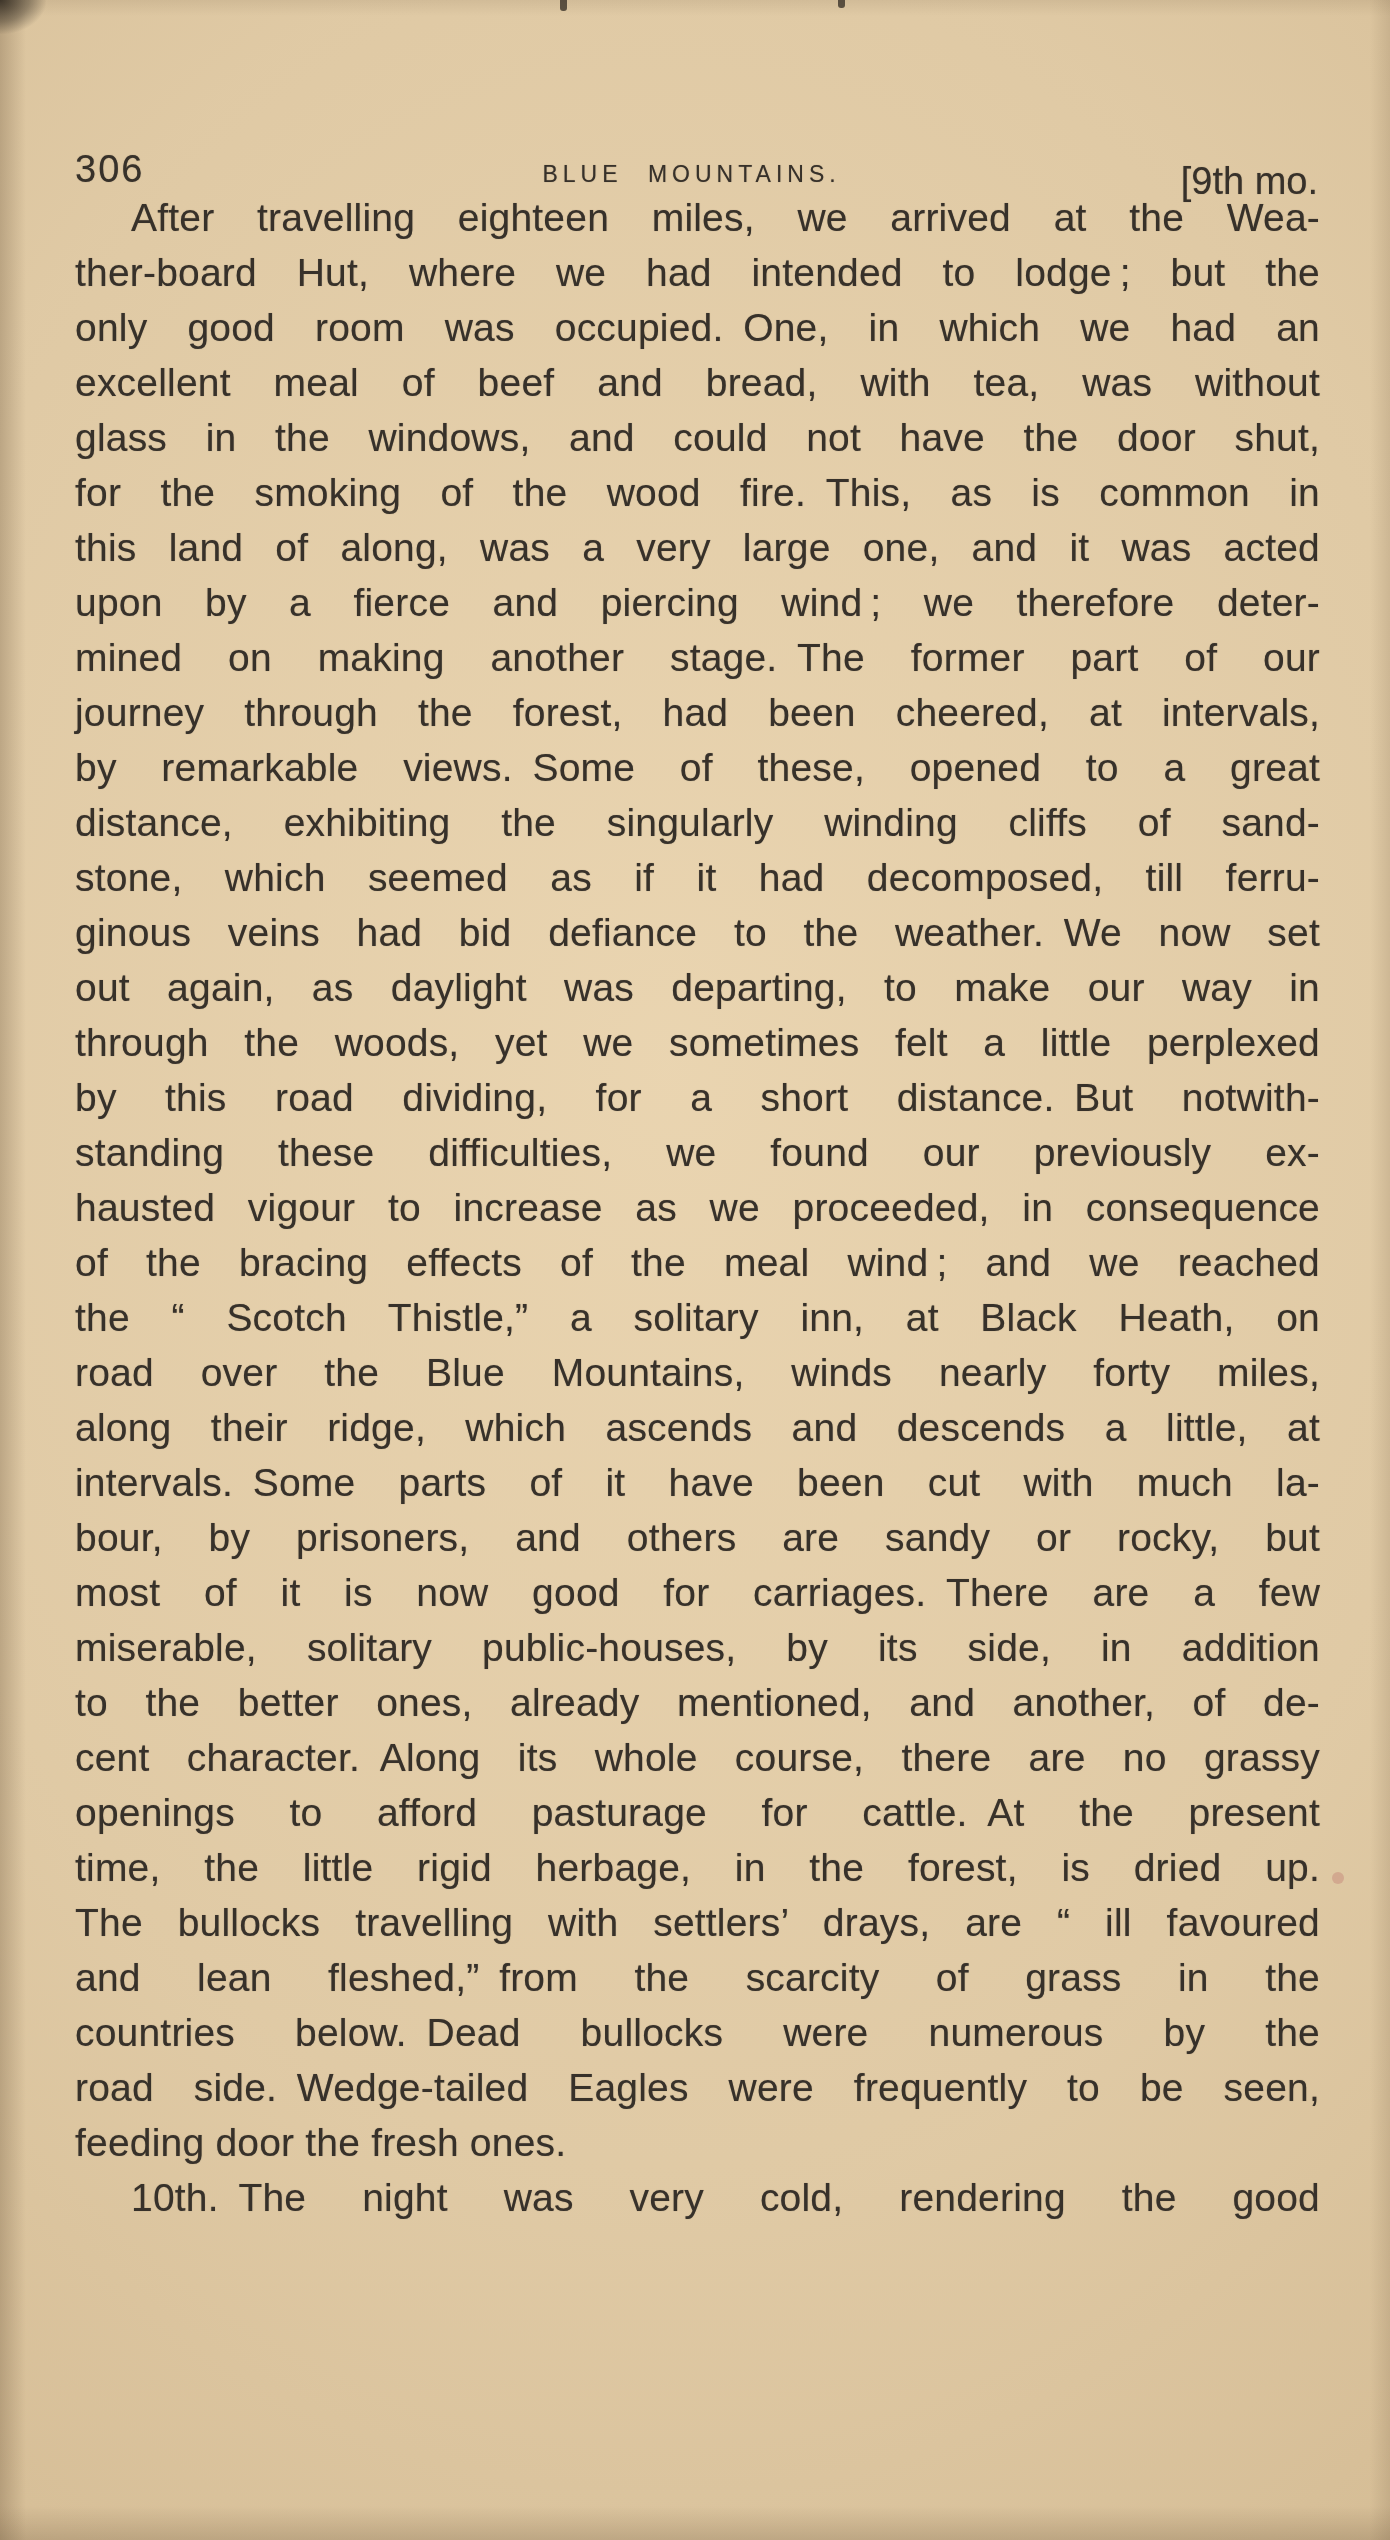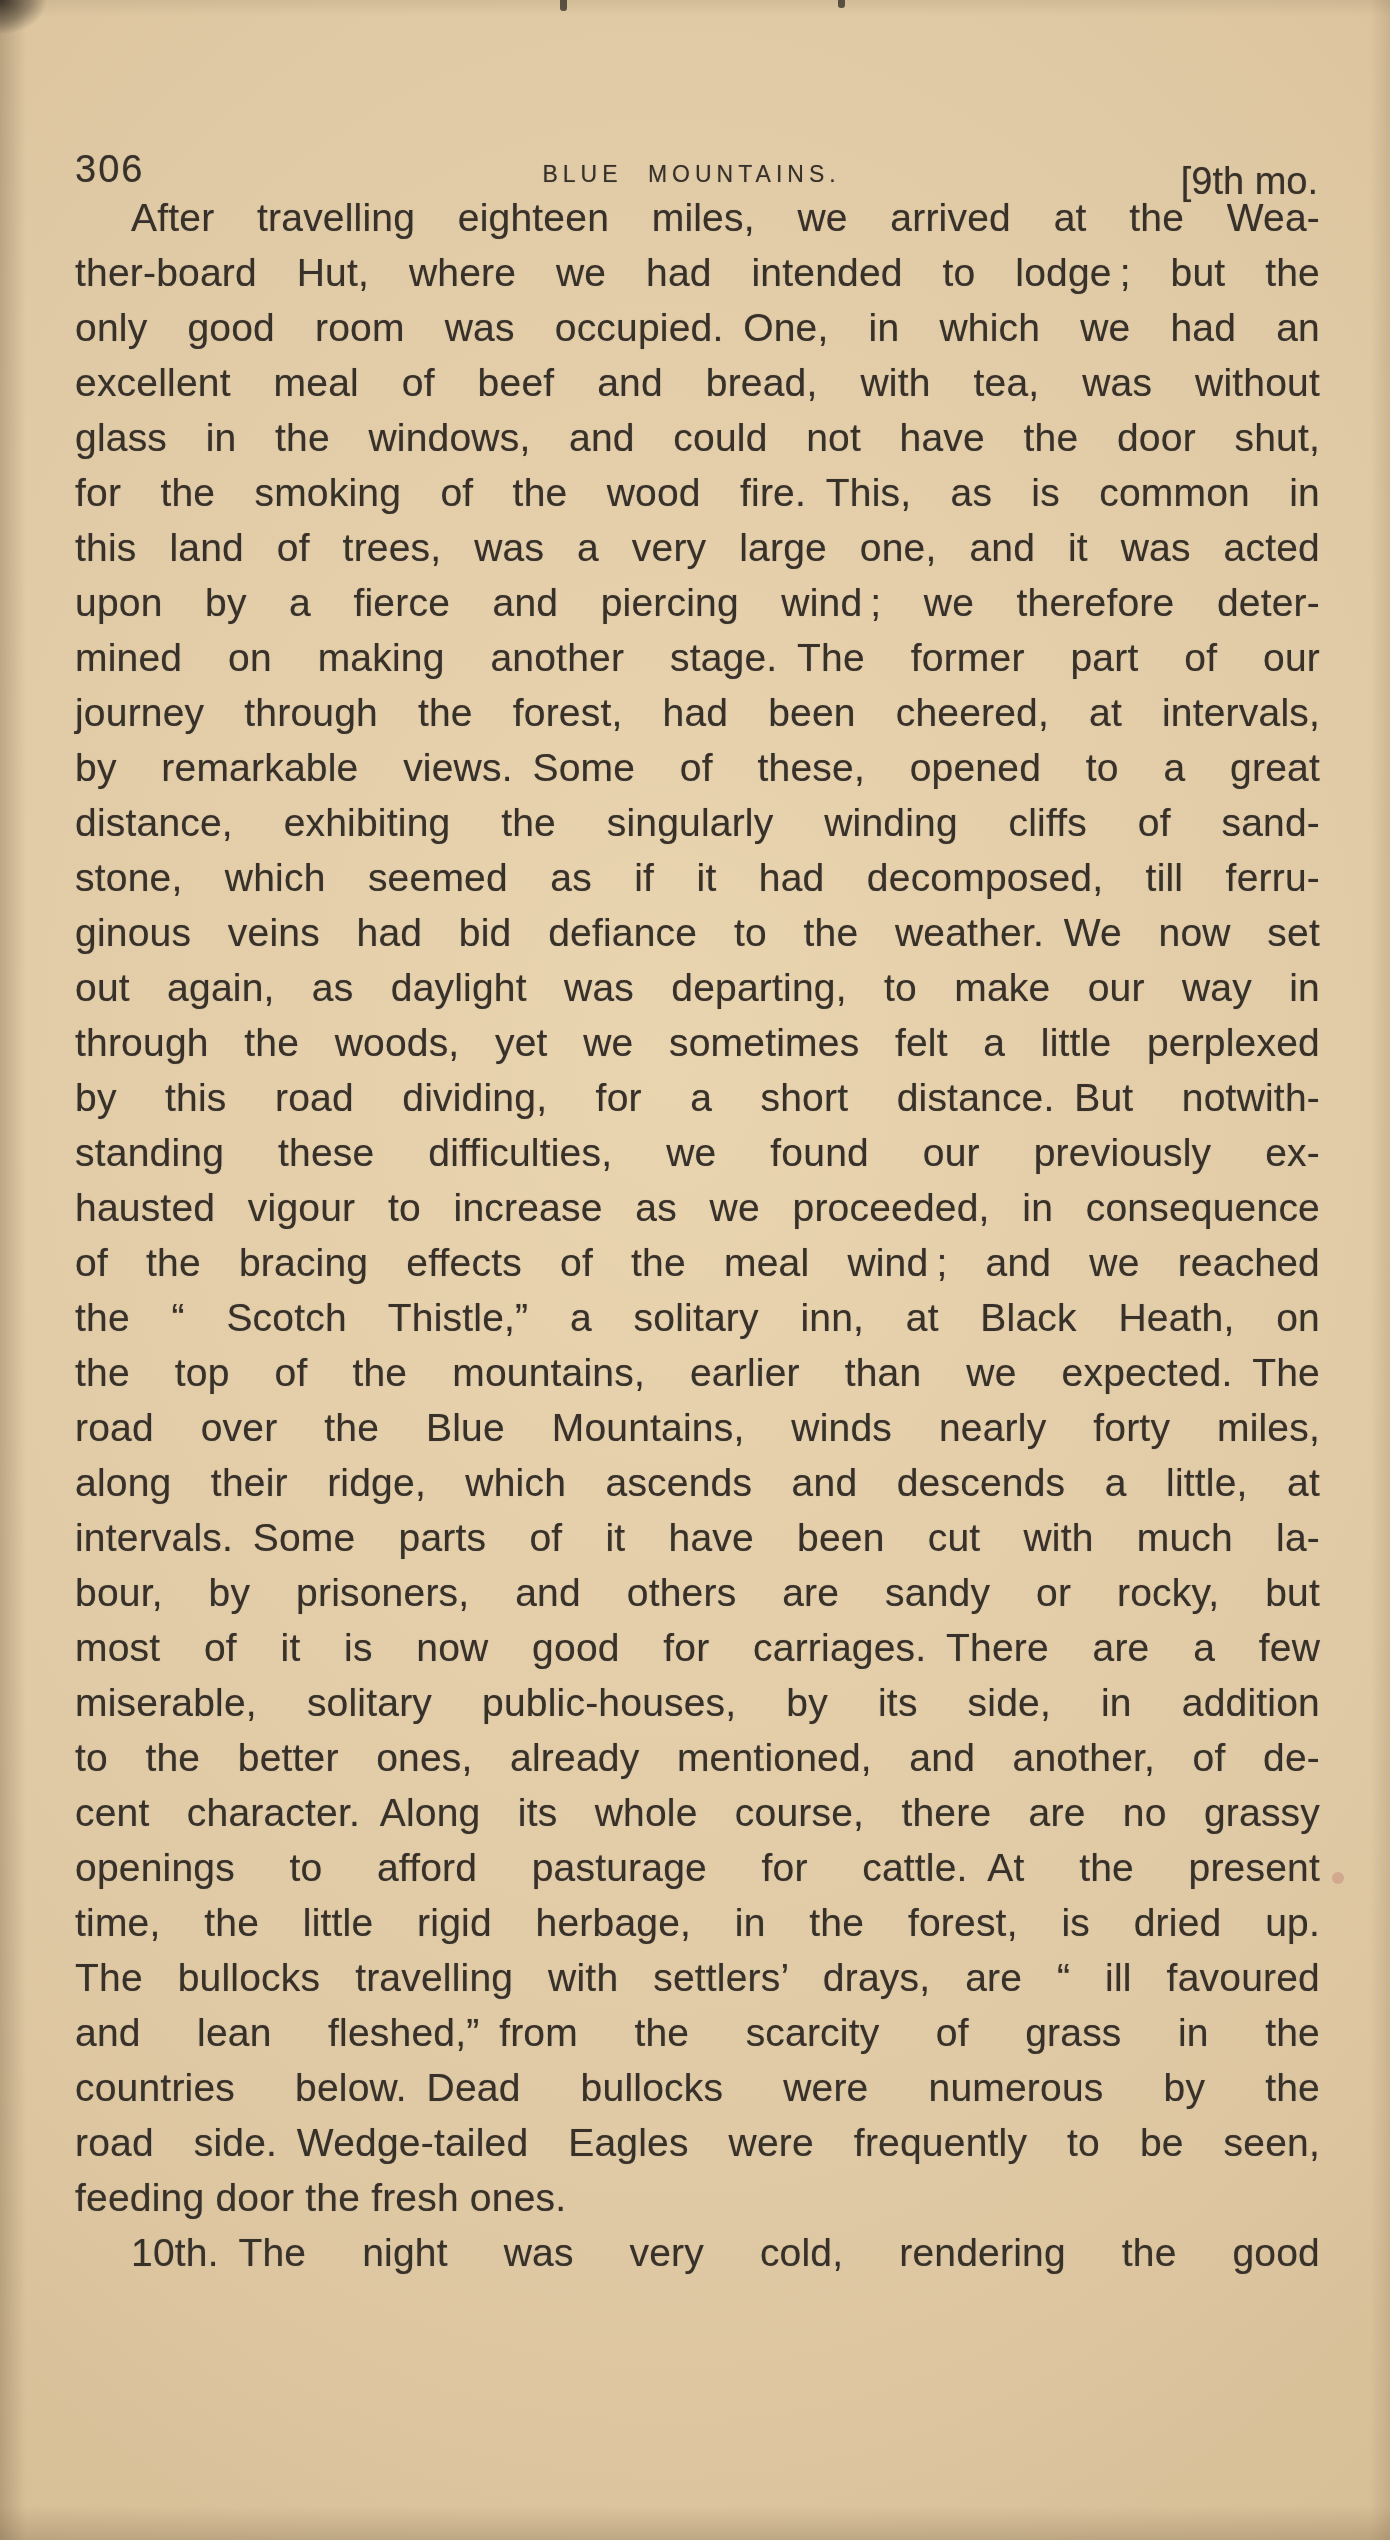--- a/index.html
+++ b/index.html
@@ -113,36 +113,35 @@
     <span class="date-marker">[9th mo.</span>
   </header>
 
   <main class="text-block" id="text-block">
       <div class="line indent">After travelling eighteen miles, we arrived at the Wea-</div>
       <div class="line">ther-board Hut, where we had intended to lodge ; but the</div>
       <div class="line">only good room was occupied. One, in which we had an</div>
       <div class="line">excellent meal of beef and bread, with tea, was without</div>
       <div class="line">glass in the windows, and could not have the door shut,</div>
       <div class="line">for the smoking of the wood fire. This, as is common in</div>
-      <div class="line">this land of trees, was a very large one, and it was acted</div>
+      <div class="line">this land of along, was a very large one, and it was acted</div>
       <div class="line">upon by a fierce and piercing wind ; we therefore deter-</div>
       <div class="line">mined on making another stage. The former part of our</div>
       <div class="line">journey through the forest, had been cheered, at intervals,</div>
       <div class="line">by remarkable views. Some of these, opened to a great</div>
       <div class="line">distance, exhibiting the singularly winding cliffs of sand-</div>
       <div class="line">stone, which seemed as if it had decomposed, till ferru-</div>
       <div class="line">ginous veins had bid defiance to the weather. We now set</div>
       <div class="line">out again, as daylight was departing, to make our way in</div>
       <div class="line">through the woods, yet we sometimes felt a little perplexed</div>
       <div class="line">by this road dividing, for a short distance. But notwith-</div>
       <div class="line">standing these difficulties, we found our previously ex-</div>
       <div class="line">hausted vigour to increase as we proceeded, in consequence</div>
       <div class="line">of the bracing effects of the meal wind ; and we reached</div>
       <div class="line">the “ Scotch Thistle,” a solitary inn, at Black Heath, on</div>
-      <div class="line">the top of the mountains, earlier than we expected. The</div>
       <div class="line">road over the Blue Mountains, winds nearly forty miles,</div>
       <div class="line">along their ridge, which ascends and descends a little, at</div>
       <div class="line">intervals. Some parts of it have been cut with much la-</div>
       <div class="line">bour, by prisoners, and others are sandy or rocky, but</div>
       <div class="line">most of it is now good for carriages. There are a few</div>
       <div class="line">miserable, solitary public-houses, by its side, in addition</div>
       <div class="line">to the better ones, already mentioned, and another, of de-</div>
       <div class="line">cent character. Along its whole course, there are no grassy</div>
       <div class="line">openings to afford pasturage for cattle. At the present</div>
       <div class="line">time, the little rigid herbage, in the forest, is dried up.</div>

